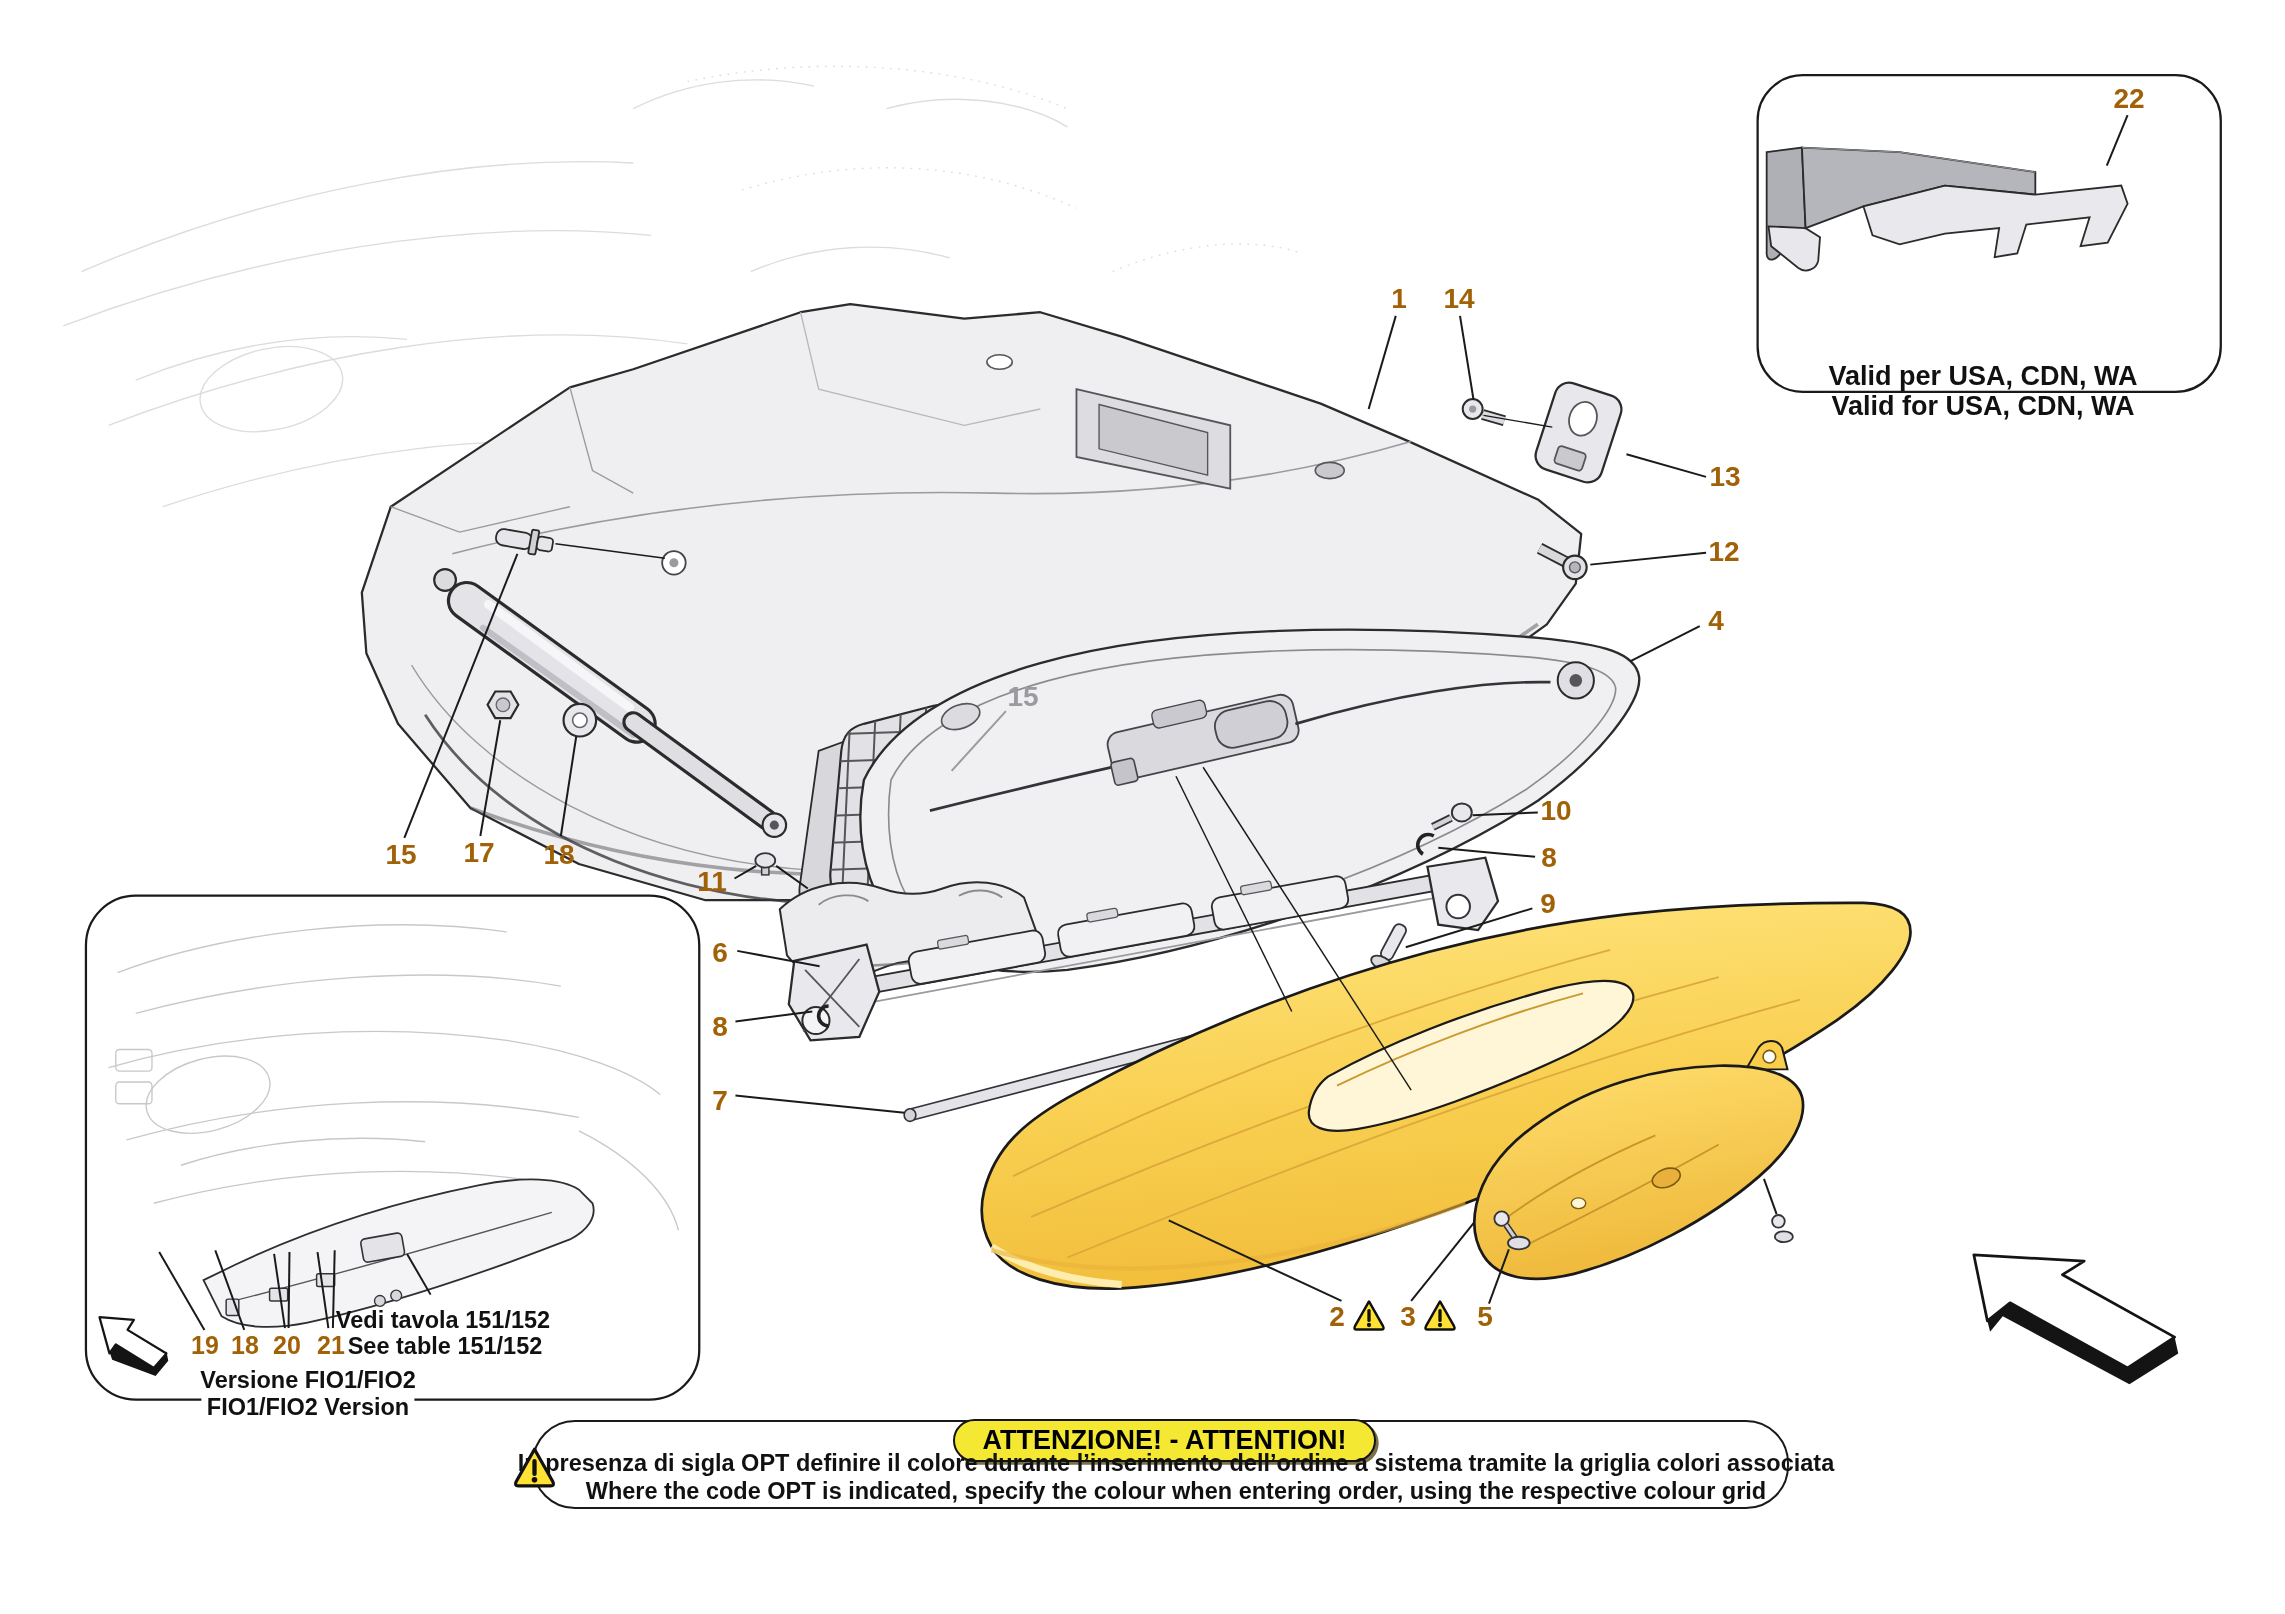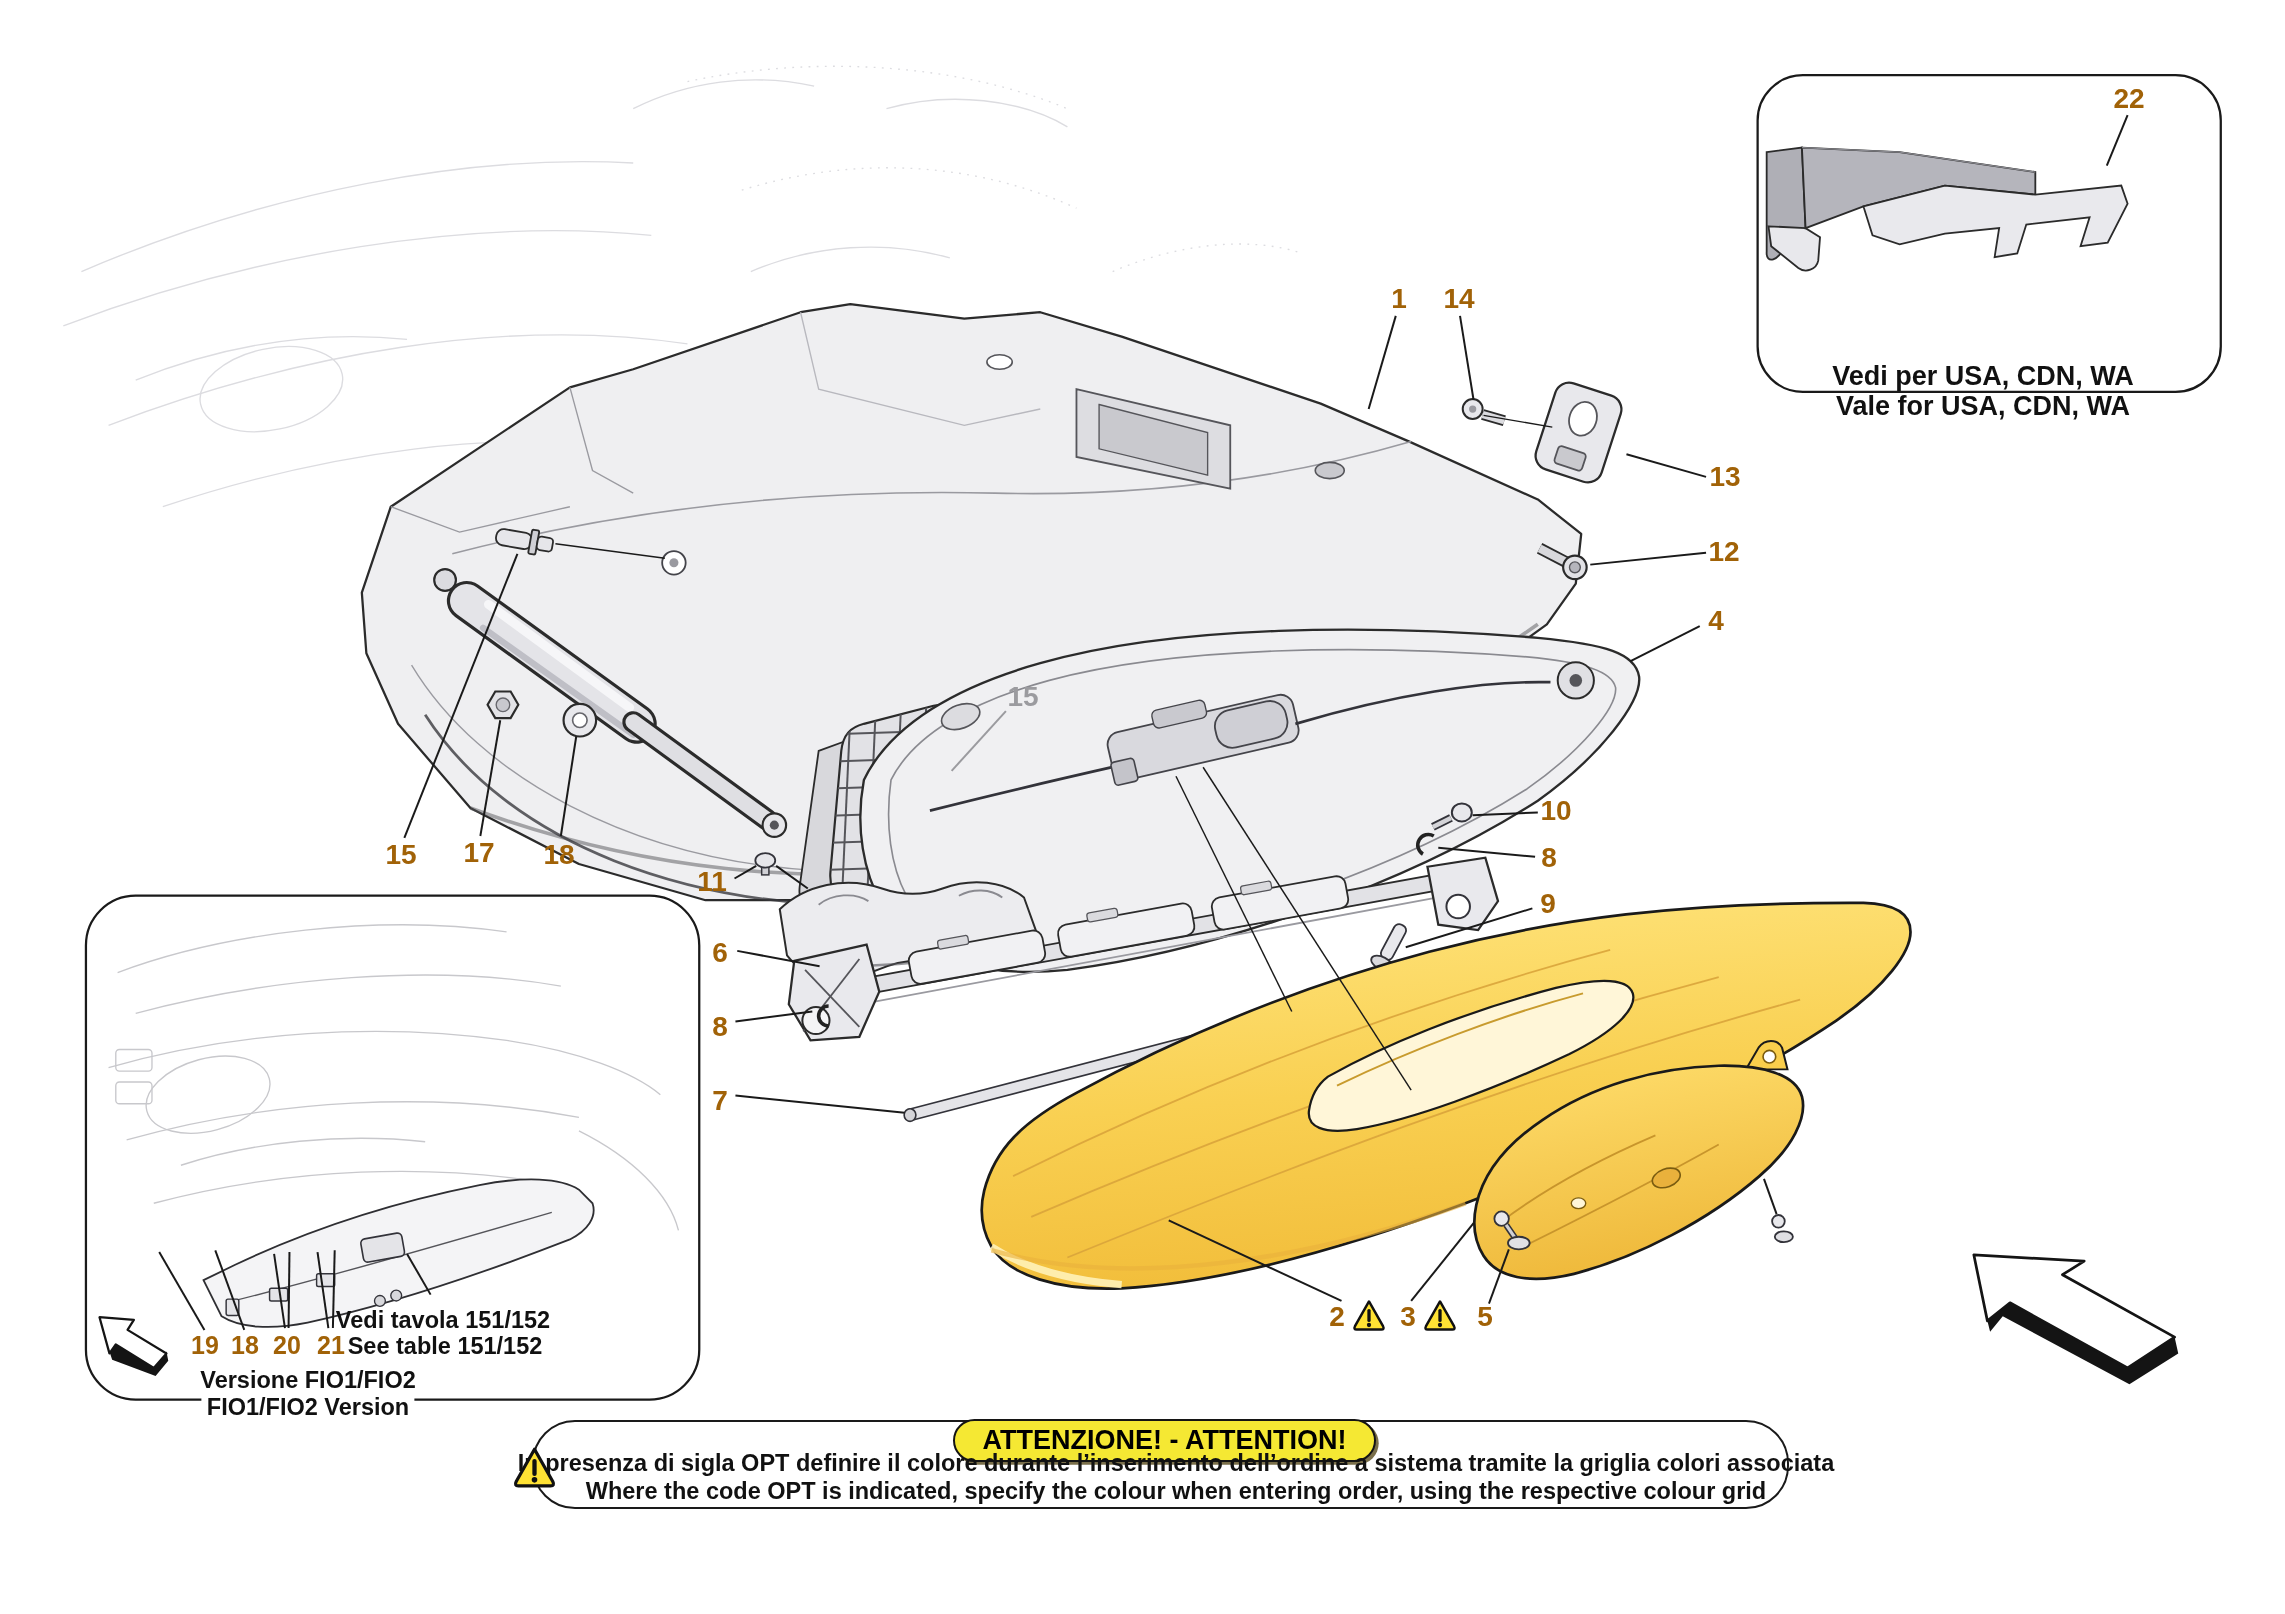--- a/index.html
+++ b/index.html
@@ -351,22 +351,22 @@
         </svg>
       </div>
       <div class="callout" style="left: 1485px; top: 1317px;">5</div>
       <div class="callout" style="left: 205px; top: 1345px; font-size: 25px;">19</div>
       <div class="callout" style="left: 245px; top: 1345px; font-size: 25px;">18</div>
       <div class="callout" style="left: 287px; top: 1345px; font-size: 25px;">20</div>
       <div class="callout" style="left: 331px; top: 1345px; font-size: 25px;">21</div>
       <div class="callout" style="left: 2129px; top: 99px;">22</div>
     </div>
 
-<div class="label lab30" style="left:1983px;top:376px;">Vedi per USA, CDN, WA</div>
-<div class="label lab30" style="left:1983px;top:406px;">Vale for USA, CDN, WA</div>
+<div class="label lab30" style="left:1983px;top:376px;">Valid per USA, CDN, WA</div>
+<div class="label lab30" style="left:1983px;top:406px;">Valid for USA, CDN, WA</div>
 
 <div class="label lab26" style="left:443px;top:1321px;">Vedi tavola 151/152</div>
 <div class="label lab26" style="left:445px;top:1347px;">See table 151/152</div>
 <div class="label lab26" style="left:308px;top:1381px;">Versione FIO1/FIO2</div>
 <div class="label lab26 knockout" style="left:308px;top:1408px;">FIO1/FIO2 Version</div>
 
 <div id="banner-box"></div>
 <div id="banner-pill">ATTENZIONE! - ATTENTION!</div>
 <div id="banner-it" class="banner-line">In presenza di sigla OPT definire il colore durante l’inserimento dell’ordine a sistema tramite la griglia colori associata</div>
 <div id="banner-en" class="banner-line">Where the code OPT is indicated, specify the colour when entering order, using the respective colour grid</div>

